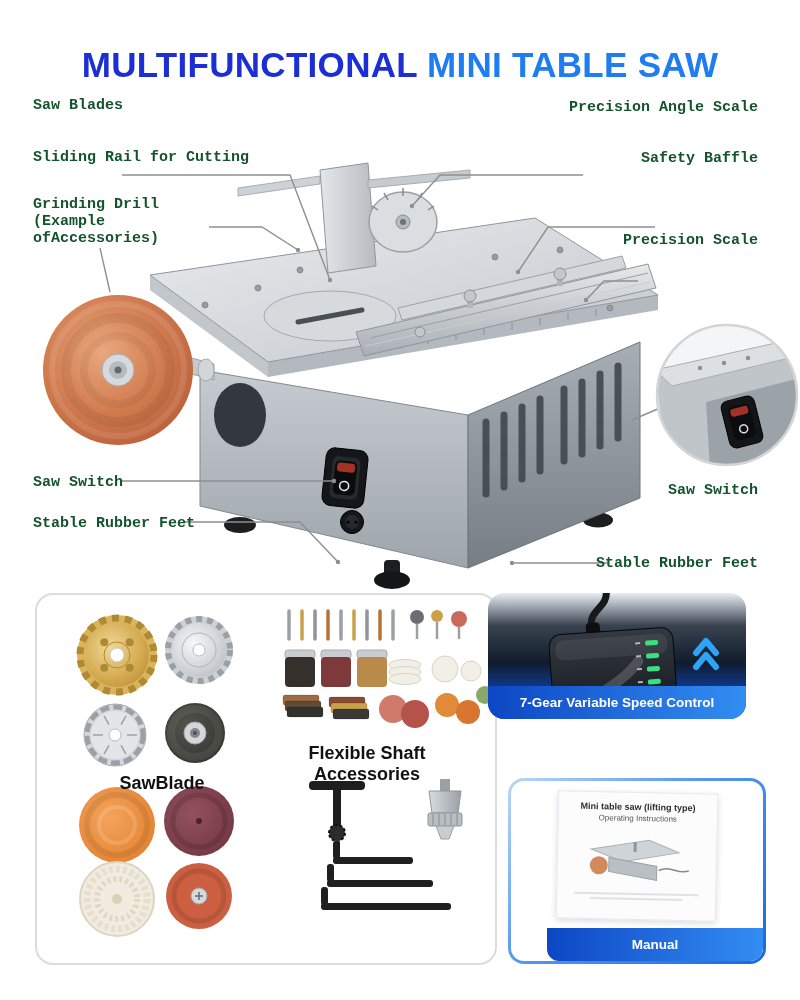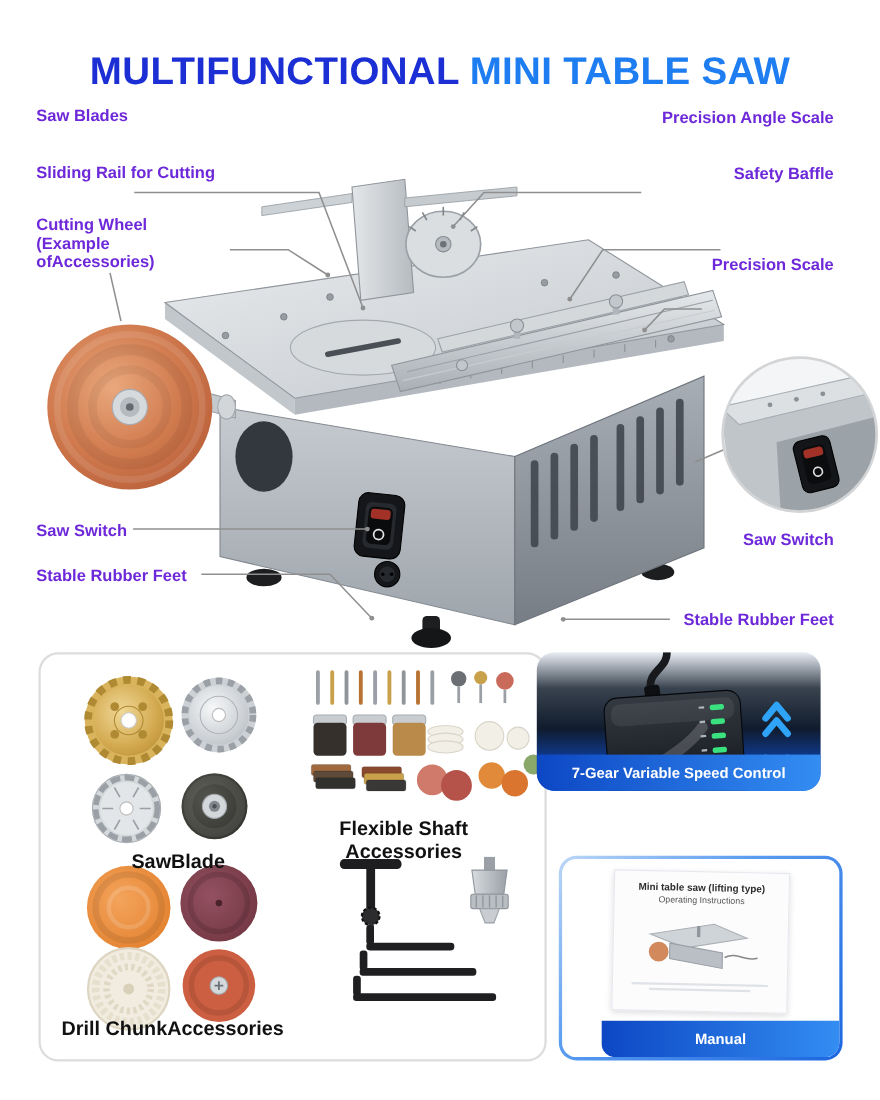--- a/index.html
+++ b/index.html
@@ -4,21 +4,21 @@
 <style>
   html,body{margin:0;padding:0;background:#fff;}
   #page{position:relative;width:800px;height:1000px;background:#ffffff;
         font-family:"Liberation Sans",sans-serif;overflow:hidden;}
   
   #title{position:absolute;top:22px;left:0;width:800px;text-align:center;
          font-weight:800;font-size:35px;letter-spacing:.3px;white-space:nowrap;}
   #title .t1{color:#1c2fd4;}
   #title .t2{color:#1e7df0;margin-left:9px;}
   
-  .callout{position:absolute;font-weight:700;font-size:15px;color:#6d28d9;line-height:17px;}
+  .callout{position:absolute;font-weight:700;font-size:15px;color:#14532d;line-height:17px;font-family:Liberation Mono, monospace;}
   .callout.r{right:42px;text-align:right;}
   .pre{white-space:pre-line;}
   
   #diagram{position:absolute;left:0;top:70px;}
   .lead{fill:none;stroke:#8f8f8f;stroke-width:1.4px;}
   .dot{fill:#8f8f8f;}
   
   #acc-panel{position:absolute;left:35px;top:593px;width:462px;height:372px;
              border:2px solid #dcdcdc;border-radius:18px;background:#fff;box-sizing:border-box;}
   #acc-panel svg{position:absolute;left:0;top:0;}
@@ -235,21 +235,21 @@
           <rect x="-9" y="-15" width="18" height="8" rx="3" fill="#a23227"></rect>
           <circle cx="0" cy="7" r="4" fill="none" stroke="#dddddd" stroke-width="1.5"></circle>
         </g>
       </g>
       <circle cx="727" cy="325" r="70" fill="none" stroke="#d2d4d6" stroke-width="2.5"></circle>
     </g>
   </svg>
 
   <div class="callout" style="left:33px;top:97px;">Saw Blades</div>
   <div class="callout" style="left:33px;top:149px;">Sliding Rail for Cutting</div>
-  <div class="callout pre" style="left:33px;top:196px;">Cutting Wheel
+  <div class="callout pre" style="left:33px;top:196px;">Grinding Drill
 (Example
 ofAccessories)</div>
   <div class="callout" style="left:33px;top:474px;">Saw Switch</div>
   <div class="callout" style="left:33px;top:515px;">Stable Rubber Feet</div>
   <div class="callout r" style="top:99px;">Precision Angle Scale</div>
   <div class="callout r" style="top:150px;">Safety Baffle</div>
   <div class="callout r" style="top:203px;margin-top:29px;">Precision Scale</div>
   <div class="callout r" style="top:482px;">Saw Switch</div>
   <div class="callout r" style="top:555px;">Stable Rubber Feet</div>
 
@@ -420,21 +420,20 @@
           <rect x="290" y="269" width="7" height="18" rx="3"></rect>
             <rect x="290" y="285" width="106" height="7" rx="3"></rect>
           <rect x="284" y="292" width="7" height="18" rx="3"></rect>
             <rect x="284" y="308" width="130" height="7" rx="3"></rect>
         </g>
       </g>
     </svg>
 
     <div class="acc-caption" style="left:20px;top:178px;width:210px;">SawBlade</div>
     <div class="acc-caption" style="left:225px;top:148px;width:210px;">Flexible Shaft Accessories</div>
-    <div class="acc-caption" style="left:10px;top:330px;width:220px;">Drill ChunkAccessories</div>
   </div>
 
   <div id="speed-panel">
     <svg width="258" height="170" viewBox="0 0 258 170">
       <defs>
         <linearGradient id="devGrad" x1="0" y1="0" x2="0" y2="1">
           <stop offset="0" stop-color="#343a42"></stop>
             <stop offset="1" stop-color="#0b0d11"></stop>
         </linearGradient>
       </defs>

